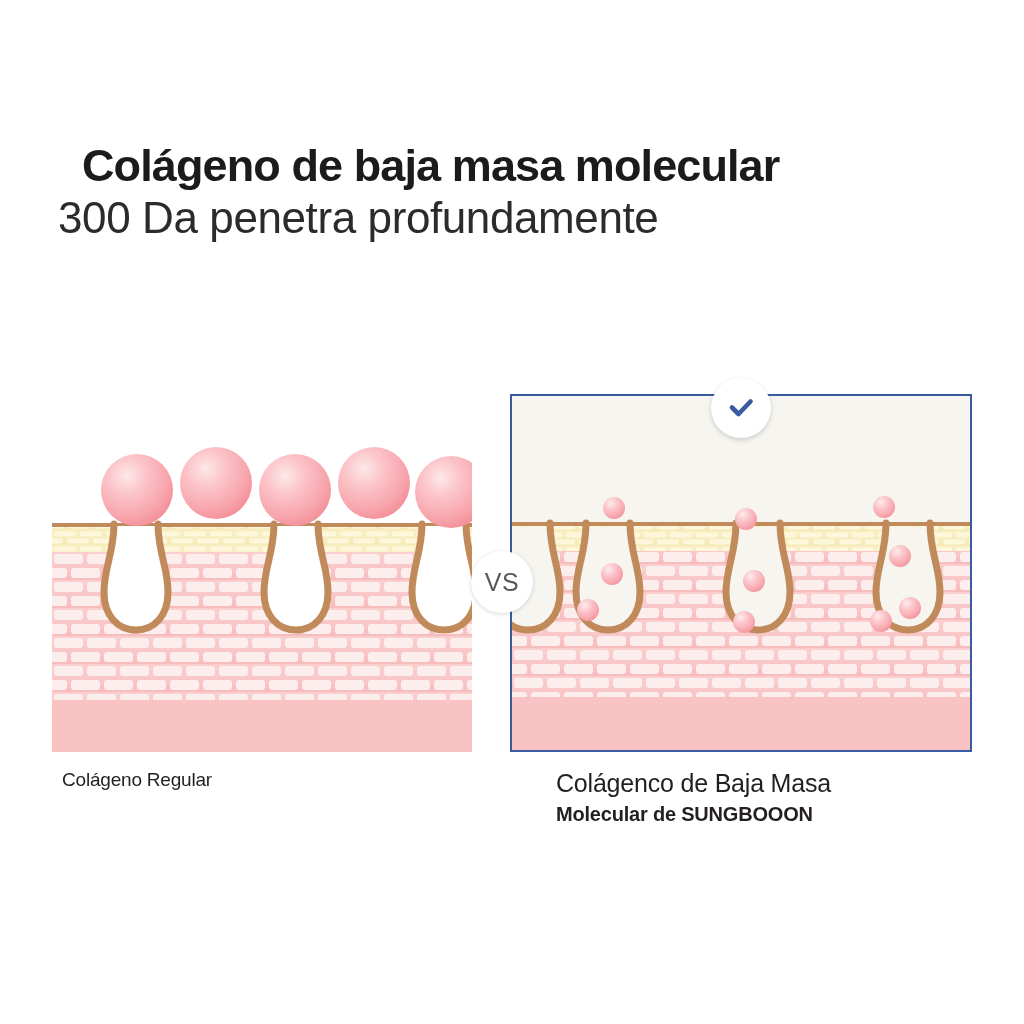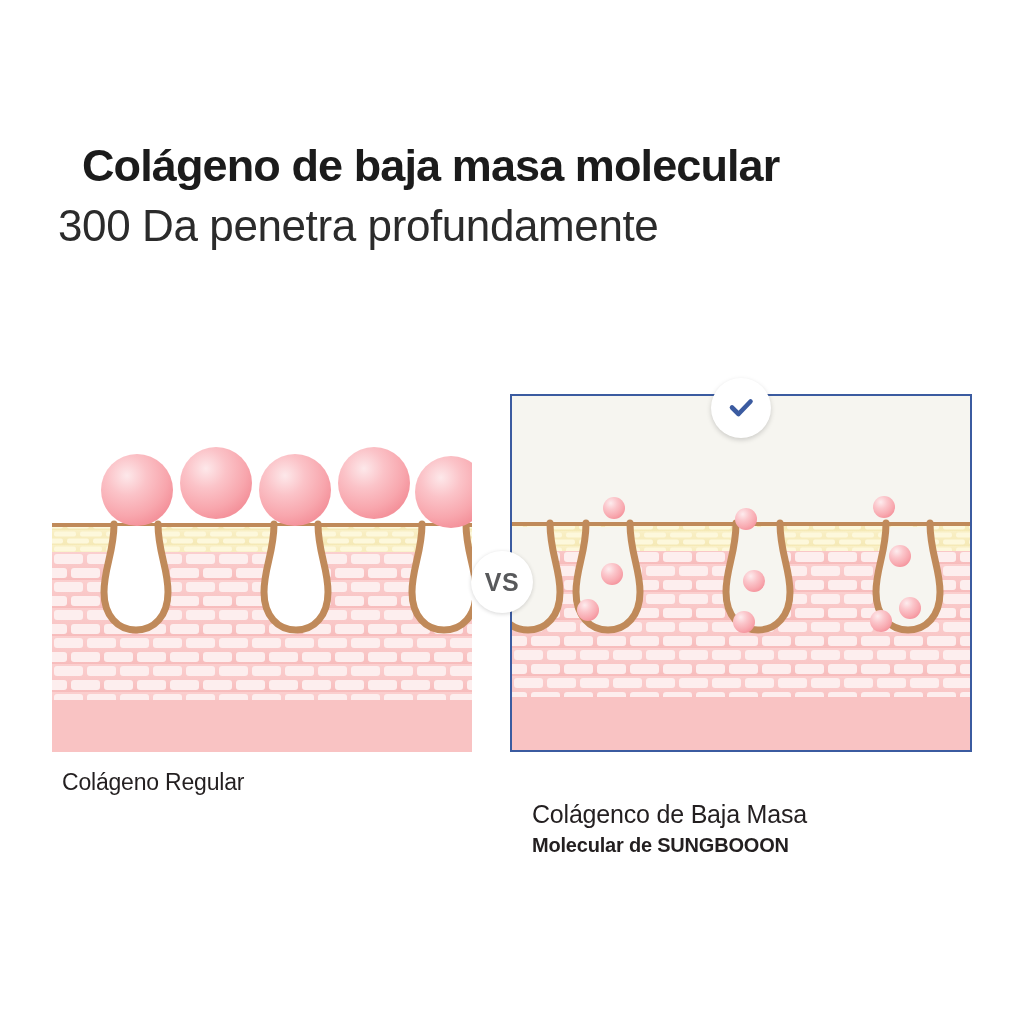--- a/index.html
+++ b/index.html
@@ -35,21 +35,20 @@
     line-height: 52px;
     color: #1b1b1b;
     margin-left: 24px;
   }
   .hl-line.reg {
     font-size: 44px;
     font-weight: 400;
     line-height: 52px;
     color: #2b2b2b;
     letter-spacing: -0.4px;
-    margin-top: 8px;
   }
 
   
   #diagram {
     position: absolute;
     left: 0;
     top: 0;
     width: 1024px;
     height: 1024px;
   }
@@ -91,21 +90,21 @@
     border-radius: 50%;
     background: #ffffff;
     box-shadow: 0 1px 4px rgba(0,0,0,0.16);
     display: flex;
     align-items: center;
     justify-content: center;
     z-index: 40;
   }
   #vs-badge span {
     font-size: 25px;
-    font-weight: 700;
+    font-weight: 400;
     color: #58595b;
     letter-spacing: 0.5px;
     line-height: 1;
   }
 
   
   #check-badge {
     position: absolute;
     left: 711px;
     top: 378px;
@@ -122,30 +121,29 @@
   #check-badge svg { display: block; }
 
   
   .caption {
     position: absolute;
     color: #231f20;
   }
   #caption-left {
     left: 62px;
     top: 769px;
-    font-size: 23px;
+    font-size: 19px;
     font-weight: 400;
     letter-spacing: -0.2px;
   }
   #caption-right {
-    left: 532px;
+    left: 556px;
     top: 768px;
     width: 430px;
     text-align: left;
-    margin-top: 31px;
   }
   .cap-r1 {
     font-size: 25px;
     font-weight: 400;
     letter-spacing: -0.2px;
     line-height: 31px;
     display: block;
   }
   .cap-r2 {
     font-size: 20px;

